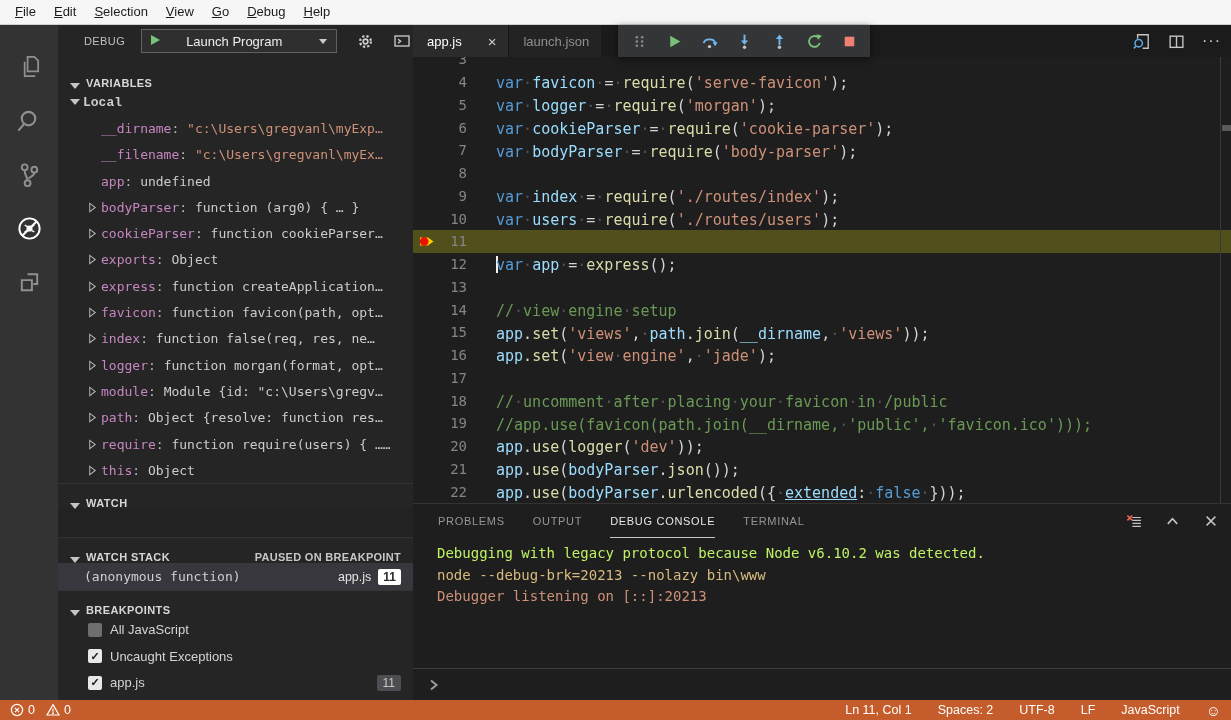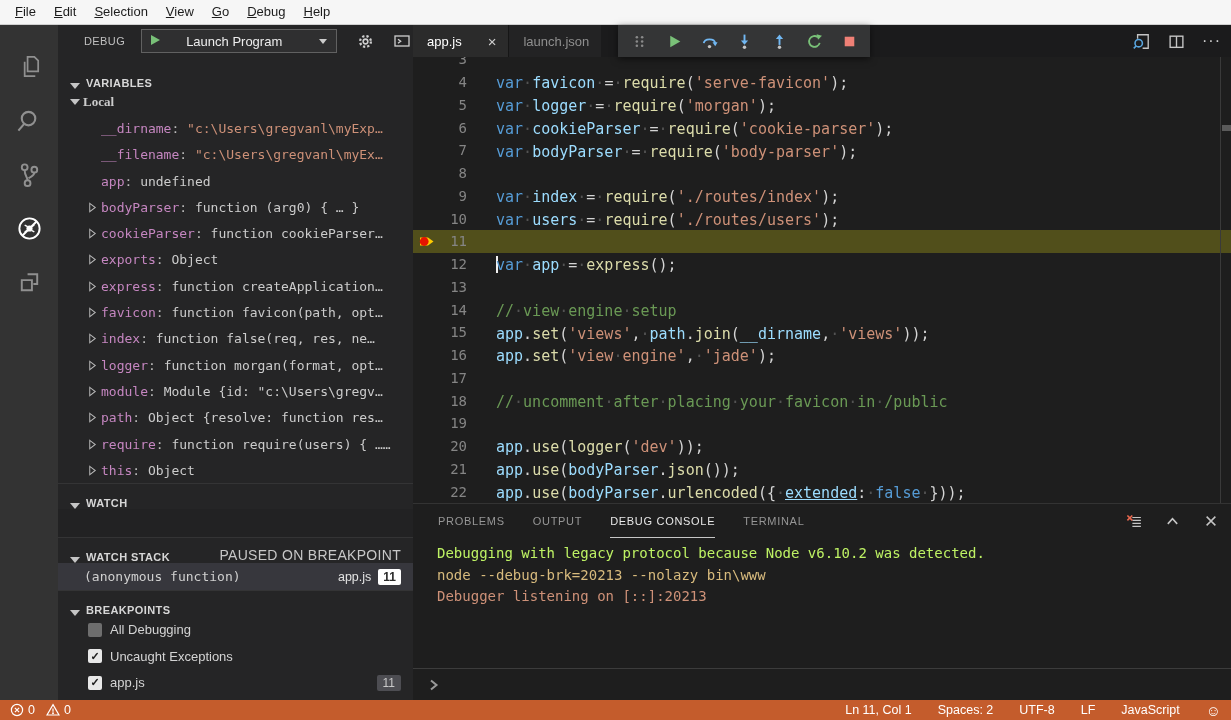--- a/index.html
+++ b/index.html
@@ -20,27 +20,27 @@
   .sidebar-header{height:32px;display:flex;align-items:center;padding-left:26px;flex:none;}
   .debug-title{font-size:11px;color:#c0c0c0;letter-spacing:.4px;}
   .config-picker{margin-left:16px;width:194px;height:22px;border:1px solid #616161;display:flex;align-items:center;background:#2f2f30;}
   .config-picker .play{margin-left:7px;}
   .config-label{margin-left:25px;font-size:13px;font-weight:normal;color:#ededed;flex:1;}
   .dd-caret{width:0;height:0;border-left:4px solid transparent;border-right:4px solid transparent;border-top:5px solid #cccccc;margin-right:9px;}
   .hdr-icon{margin-left:19px;width:18px;height:18px;display:flex;align-items:center;justify-content:center;}
   .sect{height:25px;display:flex;align-items:flex-end;padding-left:12px;border-top:1px solid rgba(255,255,255,.07);flex:none;}
   .sect .tw{margin-right:6px;}
   .sect-label{font-size:11px;font-weight:bold;color:#d7d7d7;letter-spacing:.4px;}
-  .sect-badge{margin-left:auto;margin-right:12px;font-size:14px;font-weight:normal;color:#c7c7c7;letter-spacing:.3px;}
+  .sect-badge{margin-left:auto;margin-right:12px;font-size:11px;font-weight:bold;color:#c7c7c7;letter-spacing:.3px;}
   .tw{width:0;height:0;border-left:5px solid transparent;border-right:5px solid transparent;border-top:6px solid #c5c5c5;}
   .vars-gap{height:7px;flex:none;}
   .tree{flex:none;}
   .tree-row{height:26.3px;display:flex;align-items:center;font-family:"DejaVu Sans Mono",monospace;font-size:13px;white-space:pre;overflow:hidden;}
   .tree-row .twc{width:13px;margin-left:30px;flex:none;display:flex;align-items:center;}
-  .tree-row.scope{font-family:Liberation Serif, serif;font-weight:bold;font-size:13px;}
+  .tree-row.scope{font-family:Liberation Mono, monospace;font-weight:bold;font-size:13px;}
   .tree-row.scope .twc{margin-left:12px;}
   .tree-row .vname{color:#c586c0;}
   .tree-row .vsep{color:#bbbbbb;}
   .tree-row .vval{color:#cccccc;}
   .tree-row .vval.str{color:#ce9178;}
   .tw-r{width:9px;height:11px;}
   .watch-empty{height:28px;background:#222223;flex:none;}
   .frame-row{height:27px;display:flex;align-items:center;background:#37373d;padding:0 12px 0 26px;flex:none;}
   .frame-name{font-family:"DejaVu Sans Mono",monospace;font-size:13px;color:#d0d0d0;}
   .frame-right{margin-left:auto;display:flex;align-items:center;gap:7px;}
@@ -250,21 +250,21 @@
         </div>
       </div>
 
     <div class="sect">
       <span class="tw"></span>
       <span class="sect-label">BREAKPOINTS</span>
     </div>
     <div id="bpList">
         <div class="bp-row">
           <span class="cbx"></span>
-          <span>All Debugging</span>
+          <span>All JavaScript</span>
         </div>
         <div class="bp-row">
           <span class="cbx checked">✓</span>
           <span>Uncaught Exceptions</span>
         </div>
         <div class="bp-row">
           <span class="cbx checked">✓</span>
           <span>app.js</span>
           <span class="badge-gray">11</span>
         </div>
@@ -377,21 +377,21 @@
           <div class="code-line hl"><span class="glyph"><svg width="19" height="17" viewBox="0 0 19 17">
                 <polygon points="2,4.5 10,4.5 15.5,8.5 10,12.5 2,12.5" fill="#ffcc00"></polygon>
                 <circle cx="6.2" cy="8.5" r="4.4" fill="#e51400"></circle>
               </svg></span><span class="lnum">11</span><span class="codetxt"><span class="caret"></span><span class="tk-k">var</span><span class="tk-w">·</span><span class="tk-v">app</span><span class="tk-w">·</span><span class="tk-p">=</span><span class="tk-w">·</span><span class="tk-f">express</span><span class="tk-p">();</span></span></div>
           <div class="code-line"><span class="glyph"></span><span class="lnum">12</span><span class="codetxt"></span></div>
           <div class="code-line"><span class="glyph"></span><span class="lnum">13</span><span class="codetxt"><span class="tk-c">//</span><span class="tk-w">·</span><span class="tk-c">view</span><span class="tk-w">·</span><span class="tk-c">engine</span><span class="tk-w">·</span><span class="tk-c">setup</span></span></div>
           <div class="code-line"><span class="glyph"></span><span class="lnum">14</span><span class="codetxt"><span class="tk-v">app</span><span class="tk-p">.</span><span class="tk-f">set</span><span class="tk-p">(</span><span class="tk-s">'views'</span><span class="tk-p">,</span><span class="tk-w">·</span><span class="tk-v">path</span><span class="tk-p">.</span><span class="tk-f">join</span><span class="tk-p">(</span><span class="tk-v">__dirname</span><span class="tk-p">,</span><span class="tk-w">·</span><span class="tk-s">'views'</span><span class="tk-p">));</span></span></div>
           <div class="code-line"><span class="glyph"></span><span class="lnum">15</span><span class="codetxt"><span class="tk-v">app</span><span class="tk-p">.</span><span class="tk-f">set</span><span class="tk-p">(</span><span class="tk-s">'view</span><span class="tk-w">·</span><span class="tk-s">engine'</span><span class="tk-p">,</span><span class="tk-w">·</span><span class="tk-s">'jade'</span><span class="tk-p">);</span></span></div>
           <div class="code-line"><span class="glyph"></span><span class="lnum">16</span><span class="codetxt"></span></div>
           <div class="code-line"><span class="glyph"></span><span class="lnum">17</span><span class="codetxt"><span class="tk-c">//</span><span class="tk-w">·</span><span class="tk-c">uncomment</span><span class="tk-w">·</span><span class="tk-c">after</span><span class="tk-w">·</span><span class="tk-c">placing</span><span class="tk-w">·</span><span class="tk-c">your</span><span class="tk-w">·</span><span class="tk-c">favicon</span><span class="tk-w">·</span><span class="tk-c">in</span><span class="tk-w">·</span><span class="tk-c">/public</span></span></div>
-          <div class="code-line"><span class="glyph"></span><span class="lnum">18</span></div>
+          <div class="code-line"><span class="glyph"></span><span class="lnum">18</span><span class="codetxt"><span class="tk-c">//app.use(favicon(path.join(__dirname,</span><span class="tk-w">·</span><span class="tk-c">'public',</span><span class="tk-w">·</span><span class="tk-c">'favicon.ico')));</span></span></div>
           <div class="code-line"><span class="glyph"></span><span class="lnum">19</span><span class="codetxt"><span class="tk-v">app</span><span class="tk-p">.</span><span class="tk-f">use</span><span class="tk-p">(</span><span class="tk-f">logger</span><span class="tk-p">(</span><span class="tk-s">'dev'</span><span class="tk-p">));</span></span></div>
           <div class="code-line"><span class="glyph"></span><span class="lnum">20</span><span class="codetxt"><span class="tk-v">app</span><span class="tk-p">.</span><span class="tk-f">use</span><span class="tk-p">(</span><span class="tk-v">bodyParser</span><span class="tk-p">.</span><span class="tk-f">json</span><span class="tk-p">());</span></span></div>
           <div class="code-line"><span class="glyph"></span><span class="lnum">21</span><span class="codetxt"><span class="tk-v">app</span><span class="tk-p">.</span><span class="tk-f">use</span><span class="tk-p">(</span><span class="tk-v">bodyParser</span><span class="tk-p">.</span><span class="tk-f">urlencoded</span><span class="tk-p">({</span><span class="tk-w">·</span><span class="tk-u">extended</span><span class="tk-p">:</span><span class="tk-w">·</span><span class="tk-k">false</span><span class="tk-w">·</span><span class="tk-p">}));</span></span></div>
           <div class="code-line"><span class="glyph"></span><span class="lnum">22</span><span class="codetxt"><span class="tk-v">app</span><span class="tk-p">.</span><span class="tk-f">use</span><span class="tk-p">(</span><span class="tk-f">cookieParser</span><span class="tk-p">());</span></span></div>
         </div>
       <div class="vscroll">
           <div class="handle"></div>
         </div>
     </div>
 

